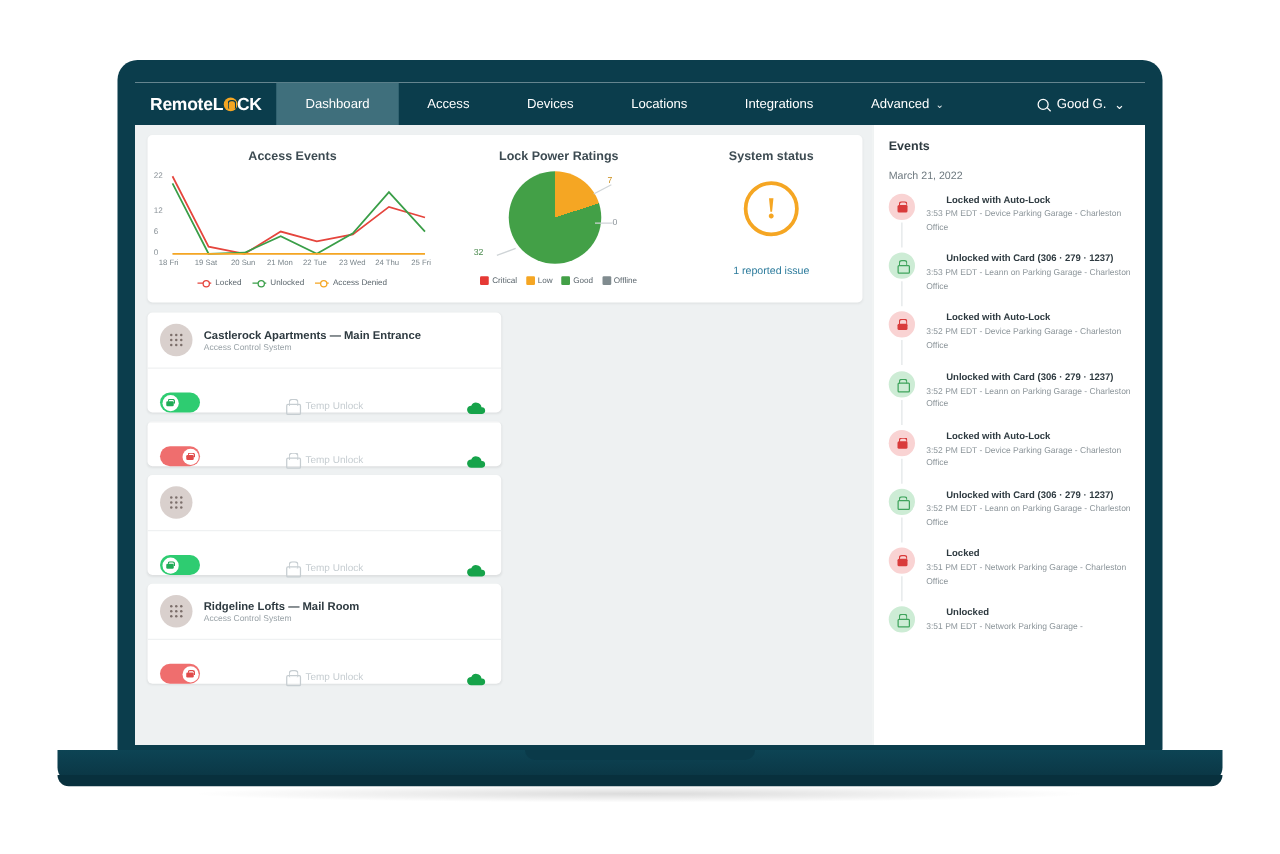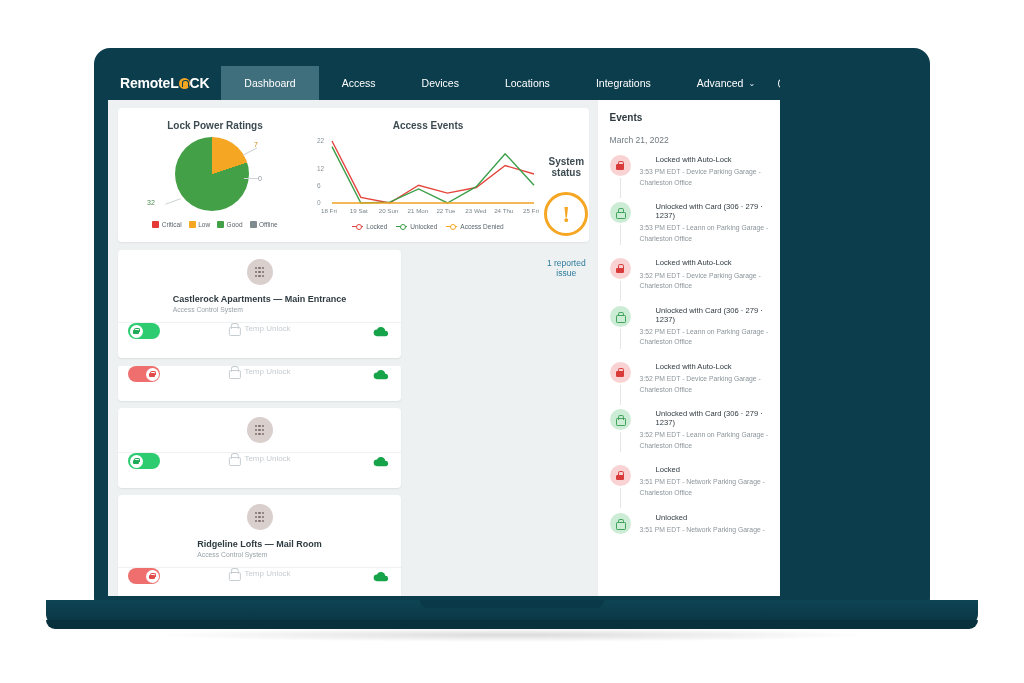--- a/index.html
+++ b/index.html
@@ -16,21 +16,21 @@
   }
   .lid {
     position: absolute; left: 94px; top: 48px;
     width: 836px; height: 555px;
     background: #0b3d4c;
     border-radius: 16px 16px 4px 4px;
     padding: 0;
   }
   .screen {
     position: absolute; left: 108px; top: 66px;
-    width: 672px; height: 530px;
+    width: 808px; height: 530px;
     background: #ffffff;
     overflow: hidden;
   }
   .base {
     position: absolute; left: 46px; top: 600px;
     width: 932px; height: 26px;
     background: linear-gradient(#0d4454, #0a3442);
     border-radius: 0 0 12px 12px;
   }
   .base-lip {
@@ -103,21 +103,21 @@
     display: flex; box-shadow: 0 1px 2px rgba(0,0,0,0.06);
     padding: 6px 0 0 0;
   }
   .panel { height: 100%; position: relative; }
   .panel-title {
     text-align: center; font-size: 10px; font-weight: 700; color: #3d4b52;
     margin-top: 6px;
   }
   .p-pie { width: 194px; }
   .p-line { width: 232px; }
-  .p-status { flex: 1; margin-top: 36px; }
+  .p-status { flex: 1; }
 
   
   .pie-wrap { position: relative; width: 100%; height: 82px; margin-top: 4px; }
   .pie {
     position: absolute; left: 57px; top: 2px; width: 74px; height: 74px;
     border-radius: 50%;
     background: conic-gradient(#f5a623 0deg 72deg, #43a047 72deg 360deg);
   }
   .pie-lbl { position:absolute; font-size: 7px; color:#8b9399; }
   .pie-lbl.low  { left: 136px; top: 6px; color:#c98b14; }
@@ -157,32 +157,32 @@
   .status-link {
     margin-top: 22px; font-size: 8.5px; color: #2b7a9b; cursor:pointer;
   }
 
   
   .cards { margin-top: 8px; display: flex; flex-wrap: wrap; gap: 7px; }
   .dcard {
     width: 283px; background: #ffffff; border-radius: 4px;
     box-shadow: 0 1px 2px rgba(0,0,0,0.07);
   }
-  .dcard-top { display:flex; align-items:center; padding: 9px 10px; gap: 9px; flex-direction: column; }
+  .dcard-top { display:flex; align-items:center; padding: 9px 10px; gap: 9px; }
   .dc-icon { width: 26px; height: 26px; border-radius: 50%; flex:0 0 auto;
              display:flex; align-items:center; justify-content:center; }
   .dc-icon.keypad { background:#d9d0cd; }
   .kp { display:grid; grid-template-columns: repeat(3, 2.2px); gap:1.6px; }
   .kp i { width:2.2px; height:2.2px; background:#7c6f6b; border-radius:50%; display:block; }
   .dc-text .t { font-size: 9px; font-weight: 700; color: #2e3a40; }
   .dc-text .s { font-size: 6.8px; color: #99a2a7; margin-top: 2px; }
 
   .dcard-bot {
     border-top: 1px solid #eff1f2; height: 36px;
-    display:flex; align-items:flex-start; padding: 0 10px; position:relative;
+    display:flex; align-items:flex-end; padding: 0 10px; position:relative;
   }
   .toggle { width: 32px; height: 16px; border-radius: 9px; position: relative; cursor:pointer; }
   .toggle.on  { background: #2ecc71; }
   .toggle.off { background: #ef6e6e; }
   .toggle .knob {
     position:absolute; top:1.5px; width:13px; height:13px; border-radius:50%;
     background:#ffffff; display:flex; align-items:center; justify-content:center;
   }
   .toggle.on  .knob { left: 1.5px; }
   .toggle.off .knob { right: 1.5px; }
@@ -219,21 +219,21 @@
   .ev-dot.locked   { background: #f9d3d3; }
   .ev-dot.unlocked { background: #cdecd5; }
   .ev-lock { width:8px; height:9px; position:relative; }
   .ev-lock::before{ content:""; position:absolute; left:1.8px; top:0; width:4.4px; height:3.6px;
                     border:1.2px solid currentColor; border-bottom:none; border-radius:2.4px 2.4px 0 0; }
   .ev-lock::after{ content:""; position:absolute; left:0; top:3.4px; width:8px; height:5.6px;
                    background:currentColor; border-radius:1.2px; }
   .ev-dot.locked   .ev-lock { color:#d93b3b; }
   .ev-dot.unlocked .ev-lock { color:#3fa45c; }
   .ev-dot.unlocked .ev-lock::after{ background:transparent; border:1.2px solid currentColor; }
-  .ev-body .h { font-size: 7.6px; font-weight: 400; color: #2e3a40; line-height: 1.2; padding-left: 16px; }
+  .ev-body .h { font-size: 7.6px; font-weight: 700; color: #2e3a40; line-height: 1.2; padding-left: 16px; }
   .ev-body .m { font-size: 6.8px; color: #8c959a; margin-top: 3px; line-height: 1.55; }
   .ev-line {
     position:absolute; left: 10px; top: 23px; width: 1px; height: 20px; background: #e2e6e8;
   }
 </style>
 </head>
 <body>
 
 <div id="laptop">
   <div class="lid"></div>
@@ -270,51 +270,20 @@
         <span>Good G.</span>
         <span class="caret">⌄</span>
       </div>
     </div>
 
     <div class="body-wrap">
 
       <div class="left-col">
 
         <div class="summary-card">
-
-          <div class="panel p-pie">
-            <div class="panel-title">Lock Power Ratings</div>
-            <div class="pie-wrap">
-              <div class="pie"></div>
-              <div class="leader l-low"></div>
-              <div class="leader l-zero"></div>
-              <div class="leader l-good"></div>
-              <div class="pie-lbl low">7</div>
-              <div class="pie-lbl zero">0</div>
-              <div class="pie-lbl good">32</div>
-            </div>
-            <div class="legend">
-              <div class="li">
-                  <span class="sw" style="background:#e53935"></span>
-                  <span>Critical</span>
-                </div>
-              <div class="li">
-                  <span class="sw" style="background:#f5a623"></span>
-                  <span>Low</span>
-                </div>
-              <div class="li">
-                  <span class="sw" style="background:#43a047"></span>
-                  <span>Good</span>
-                </div>
-              <div class="li">
-                  <span class="sw" style="background:#808b8f"></span>
-                  <span>Offline</span>
-                </div>
-            </div>
-          </div>
 
           <div class="panel p-line">
             <div class="panel-title">Access Events</div>
             <div class="lc" id="lc">
                 <svg width="232" height="88" viewBox="0 0 232 88">
                   <line x1="20" y1="70" x2="222" y2="70" stroke="#d5dade" stroke-width="0.8"></line>
                   <polyline points="20,8 48.85714285714286,64.36363636363636 77.71428571428572,70 106.57142857142857,52.24545454545455 135.42857142857144,60.13636363636364 164.28571428571428,54.5 193.14285714285714,32.518181818181816 222,40.97272727272727" fill="none" stroke="#e5453d" stroke-width="1.4"></polyline>
                   <polyline points="20,13.63636363636364 48.85714285714286,70 77.71428571428572,69.15454545454546 106.57142857142857,55.90909090909091 135.42857142857144,70 164.28571428571428,53.654545454545456 193.14285714285714,20.681818181818187 222,52.24545454545455" fill="none" stroke="#3a9e48" stroke-width="1.4"></polyline>
                   <polyline points="20,70 48.85714285714286,70 77.71428571428572,70 106.57142857142857,70 135.42857142857144,70 164.28571428571428,70 193.14285714285714,70 222,70" fill="none" stroke="#f5a623" stroke-width="1.4"></polyline>
                 </svg>
@@ -340,20 +309,51 @@
                   <span class="dash" style="background:#3a9e48"></span>
                   <span style="color:#5a656c">Unlocked</span>
                 </div>
               <div class="li" style="color:#f5a623">
                   <span class="dash" style="background:#f5a623"></span>
                   <span style="color:#5a656c">Access Denied</span>
                 </div>
             </div>
           </div>
 
+          <div class="panel p-pie">
+            <div class="panel-title">Lock Power Ratings</div>
+            <div class="pie-wrap">
+              <div class="pie"></div>
+              <div class="leader l-low"></div>
+              <div class="leader l-zero"></div>
+              <div class="leader l-good"></div>
+              <div class="pie-lbl low">7</div>
+              <div class="pie-lbl zero">0</div>
+              <div class="pie-lbl good">32</div>
+            </div>
+            <div class="legend">
+              <div class="li">
+                  <span class="sw" style="background:#e53935"></span>
+                  <span>Critical</span>
+                </div>
+              <div class="li">
+                  <span class="sw" style="background:#f5a623"></span>
+                  <span>Low</span>
+                </div>
+              <div class="li">
+                  <span class="sw" style="background:#43a047"></span>
+                  <span>Good</span>
+                </div>
+              <div class="li">
+                  <span class="sw" style="background:#808b8f"></span>
+                  <span>Offline</span>
+                </div>
+            </div>
+          </div>
+
           <div class="panel p-status">
             <div class="panel-title">System status</div>
             <div class="status-wrap">
               <div class="warn">
                   <span>!</span>
                 </div>
               <div class="status-link">1 reported issue</div>
             </div>
           </div>
         </div>

